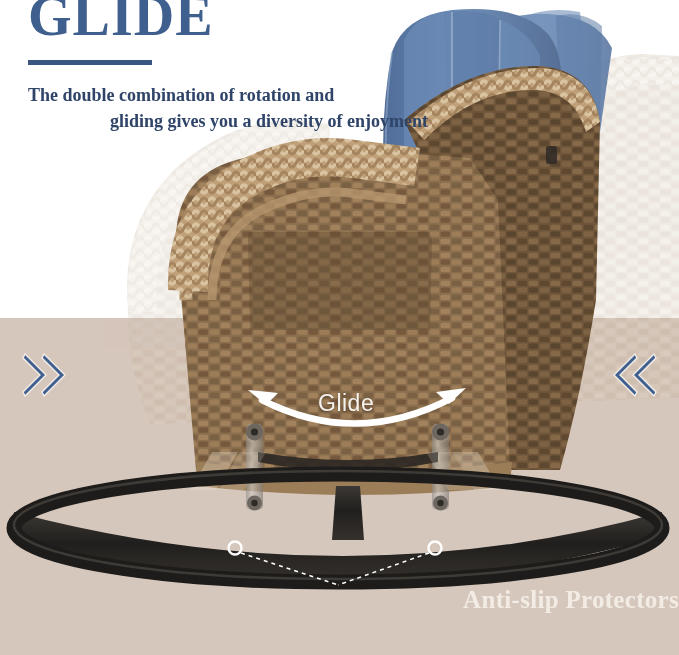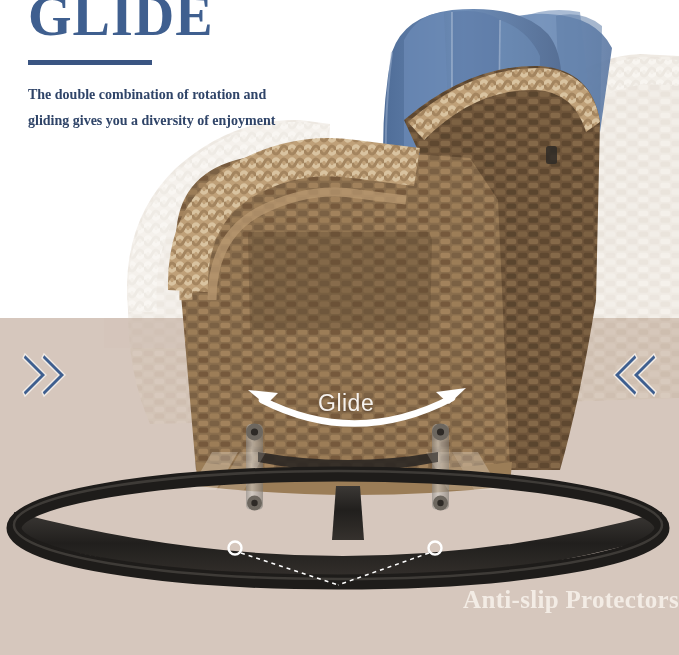--- a/index.html
+++ b/index.html
@@ -34,25 +34,25 @@
   }
   .rule{
     position:absolute;left:28px;top:60px;
     width:124px;height:5px;
     background:#3a5582;
   }
   .subtitle{
     position:absolute;left:28px;top:82px;
     width:400px;
     font-family:"Liberation Serif", serif;
-    font-size:14px;line-height:26px;
+    font-size:18px;line-height:26px;
     font-weight:700;
     color:#2f4468;
   }
-  .subtitle .l2{display:block;}
+  .subtitle .l2{display:block;text-align:right;}
 
   
   .chev-group{position:absolute;top:352px;height:48px;}
   .chev-left{left:22px;}
   .chev-right{right:22px;}
   .chev{
     position:absolute;top:0;
     width:26px;height:46px;
   }
   .chev svg{display:block;}

